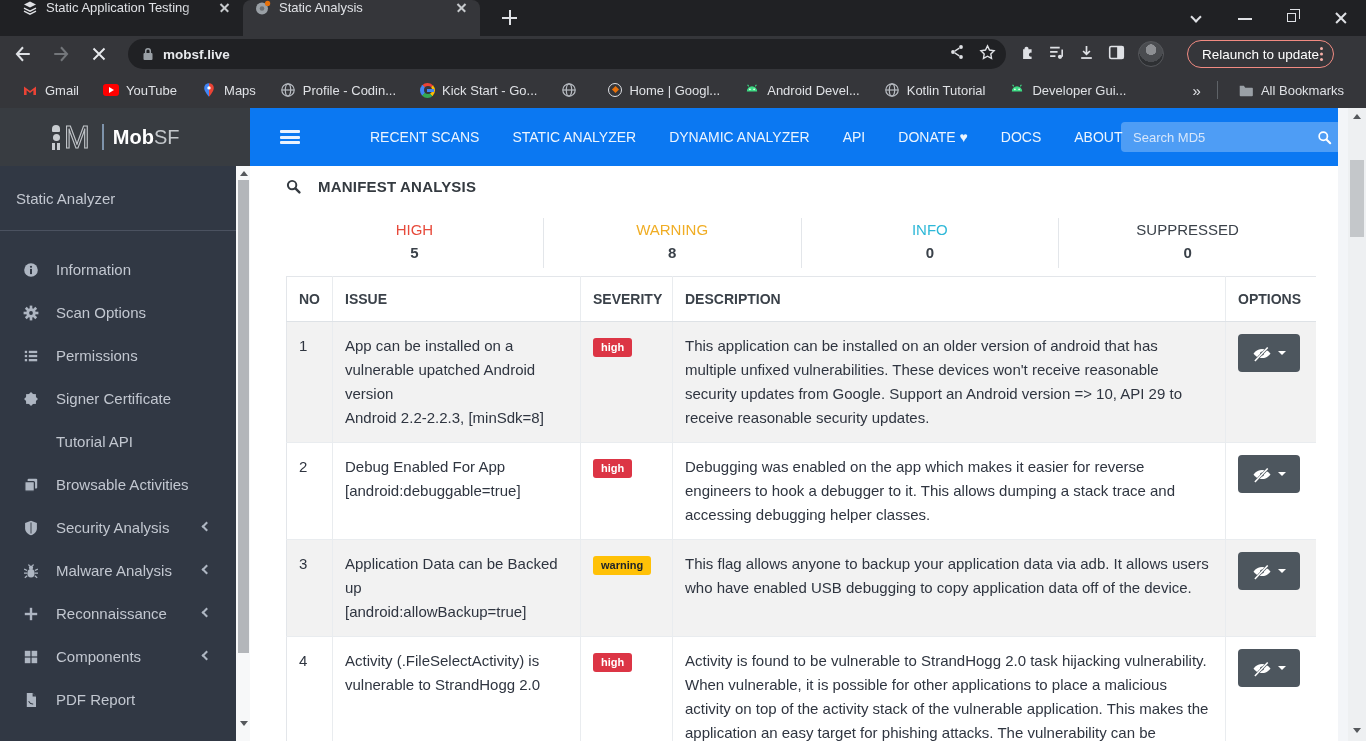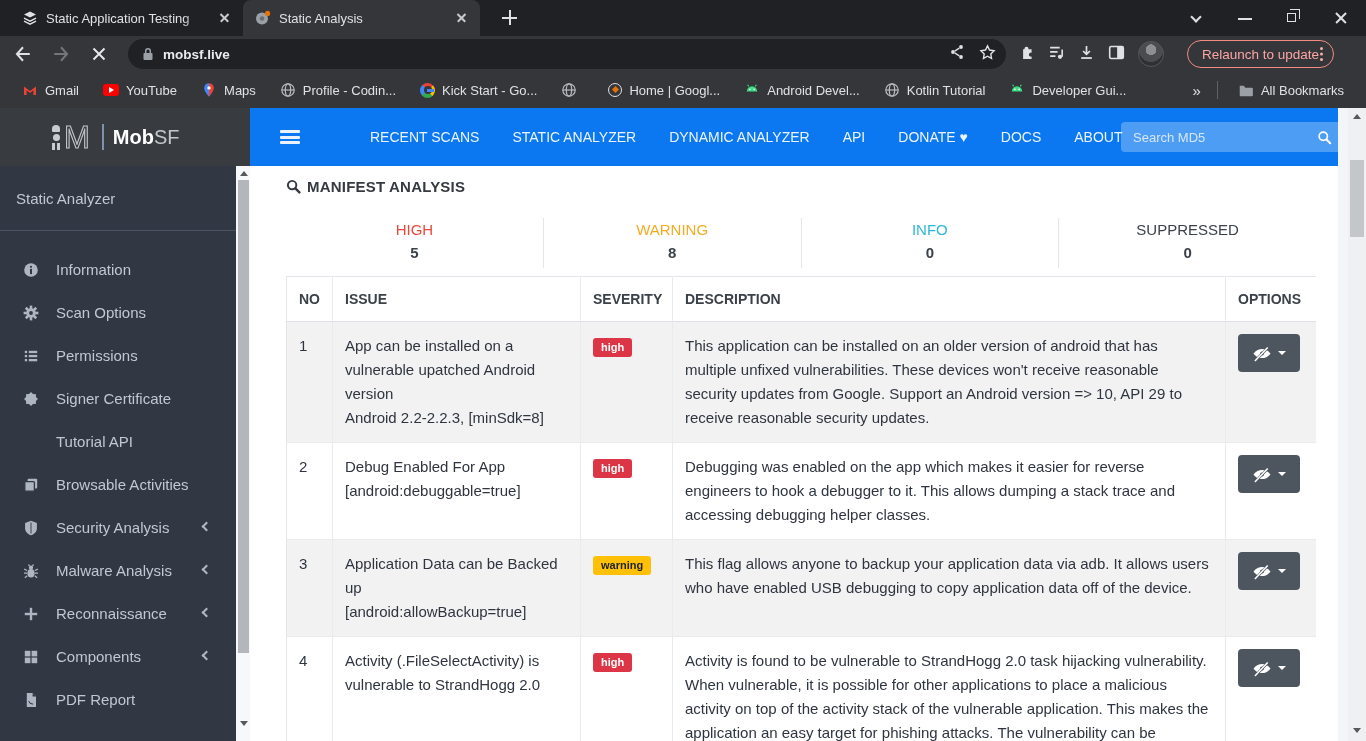--- a/index.html
+++ b/index.html
@@ -2,21 +2,21 @@
 <html><head>
 <meta charset="utf-8">
 <style>
   * { box-sizing: border-box; margin: 0; padding: 0; }
   html,body { background:#111; }
   body { font-family: "Liberation Sans","DejaVu Sans",sans-serif; }
   #screen { position:relative; width:1366px; height:741px; overflow:hidden; background:#fff; }
 
   
   .tabbar { position:absolute; left:0; top:0; width:1366px; height:36px; background:#202124; }
-  .tab { position:absolute; top:0; height:36px; display:flex; align-items:center; gap:8px; padding:0 10px 0 12px; color:#dfe1e5; font-size:13px; cursor:default; }
+  .tab { position:absolute; top:0; height:36px; display:flex; align-items:flex-start; gap:8px; padding:0 10px 0 12px; color:#dfe1e5; font-size:13px; cursor:default; }
   .tab.active { background:#35363a; border-radius:8px 8px 0 0; }
   .tab .tab-label { flex:1; white-space:nowrap; overflow:hidden; -webkit-mask-image:linear-gradient(90deg,#000 84%,transparent); mask-image:linear-gradient(90deg,#000 84%,transparent); }
   .tab .favicon { width:16px; height:16px; flex:0 0 16px; }
   .xw { position:relative; width:16px; height:16px; flex:0 0 16px; }
   .xw::before,.xw::after { content:""; position:absolute; left:2px; top:7px; width:11px; height:1.6px; background:#c7cacd; }
   .xw::before { transform:rotate(45deg);} .xw::after { transform:rotate(-45deg);}
   .newtab { position:absolute; left:498px; top:6px; width:24px; height:24px; background:none; border:none; }
   .newtab::before,.newtab::after { content:""; position:absolute; background:#dfe1e5; }
   .newtab::before { left:4px; top:11px; width:15px; height:1.8px; }
   .newtab::after { left:11px; top:4px; width:1.8px; height:15px; }
@@ -32,21 +32,21 @@
 
   
   .toolbar { position:absolute; left:0; top:36px; width:1366px; height:36px; background:#35363a; display:flex; align-items:center; }
   .navbtn { width:30px; height:30px; margin-left:8px; display:flex; align-items:center; justify-content:center; flex:0 0 auto; }
   .urlpill { position:relative; margin-left:14px; width:878px; height:30px; background:#202124; border-radius:15px; display:flex; align-items:center; padding:0 10px 0 14px; flex:0 0 auto; }
   .urlpill .domain { color:#e8eaed; font-size:13.5px; font-weight:700; margin-left:9px; }
   .urlpill .path { color:#9aa0a6; font-size:13.5px; }
   .pill-actions { position:absolute; right:10px; top:0; height:30px; display:flex; align-items:center; gap:14px; }
   .tbicons { display:flex; align-items:center; gap:13px; margin-left:12px; }
   .avatar { width:26px; height:26px; border-radius:50%; background:radial-gradient(circle at 50% 32%, #8d8f93 0 26%, #4a4c50 27% 60%, #2e3033 61%); border:1px solid #55575b; }
-  .relaunch { margin-left:10px; height:28px; border:1px solid #f28b82; border-radius:14px; color:#fca5a5; font-size:13.5px; display:flex; align-items:center; gap:0; padding:0 10px 0 14px; }
+  .relaunch { margin-left:10px; height:28px; border:1px solid #f28b82; border-radius:14px; color:#ffffff; font-size:13.5px; display:flex; align-items:center; gap:0; padding:0 10px 0 14px; }
   .kebab { position:relative; width:4px; height:16px; }
   .kebab::before { content:""; position:absolute; left:1px; top:1px; width:3px; height:3px; border-radius:50%; background:#f6aea7; box-shadow:0 5.5px 0 #f6aea7, 0 11px 0 #f6aea7; }
 
   
   .bmbar { position:absolute; left:0; top:72px; width:1366px; height:36px; background:#35363a; display:flex; align-items:center; }
   #bookmarks { display:flex; align-items:center; margin-left:10px; }
   .bm { display:flex; align-items:center; gap:7px; padding:0 12px; height:26px; color:#dfe1e5; font-size:13px; white-space:nowrap; }
   .bm-right { position:absolute; right:10px; top:0; height:36px; display:flex; align-items:center; gap:8px; }
   .bm-over { color:#dfe1e5; font-size:15px; padding:0 8px; }
   .vdiv { width:1px; height:18px; background:#5f6368; }
@@ -90,21 +90,21 @@
   .side-item .ic { width:18px; height:17px; margin-right:16px; display:flex; align-items:center; justify-content:center; flex:0 0 18px; }
   .chev-left { position:absolute; right:26px; top:17px; width:7px; height:7px; border:solid #aeb6c2; border-width:0 0 2px 2px; transform:rotate(45deg); }
   .sb-scroll { position:absolute; left:236px; top:166px; width:14px; height:575px; background:#f7f8f9; }
   .sb-thumb { position:absolute; left:1.5px; top:14px; width:11px; height:473px; background:#b3b6ba; }
   .arr-up { position:absolute; left:3.5px; border-left:4px solid transparent; border-right:4px solid transparent; border-bottom:5px solid #55585c; }
   .arr-down { position:absolute; left:3.5px; border-left:4px solid transparent; border-right:4px solid transparent; border-top:5px solid #55585c; }
 
   
   .main { position:absolute; left:250px; top:166px; width:1088px; height:575px; background:#fff; overflow:hidden; }
   .main-edge { position:absolute; left:1338px; top:108px; width:10px; height:633px; background:#f3f5f8; }
-  .sec-title { position:absolute; left:36px; top:12px; display:flex; align-items:center; gap:6px; color:#343a40; font-weight:700; font-size:15px; letter-spacing:.2px; }
+  .sec-title { position:absolute; left:36px; top:12px; display:flex; align-items:center; gap:17px; color:#343a40; font-weight:700; font-size:15px; letter-spacing:.2px; }
   #summary { position:absolute; left:36px; top:52px; width:1030px; height:50px; display:flex; }
   .sum-cell { flex:1; text-align:center; padding-top:3px; }
   .sum-cell + .sum-cell { border-left:1px solid #e3e6ea; }
   .sum-label { font-size:15px; }
   .sum-value { font-size:15px; font-weight:700; color:#3a4149; margin-top:6px; }
   .tablewrap { position:absolute; left:36px; top:110px; width:1030px; height:465px; overflow:hidden; }
   table.issues { width:1030px; border-collapse:collapse; table-layout:fixed; border:1px solid #e3e6ea; }
   table.issues th { font-size:14px; font-weight:700; color:#3a4149; text-align:left; padding:14px 12px; background:#fff; border-bottom:1px solid #dee2e6; border-right:1px solid #e9ecef; }
   table.issues td { font-size:15px; color:#2f3540; vertical-align:top; padding:12px 12px; line-height:24px; border-right:1px solid #e9ecef; border-bottom:1px solid #e9ecef; }
   table.issues tr.stripe td { background:#f2f2f2; }

